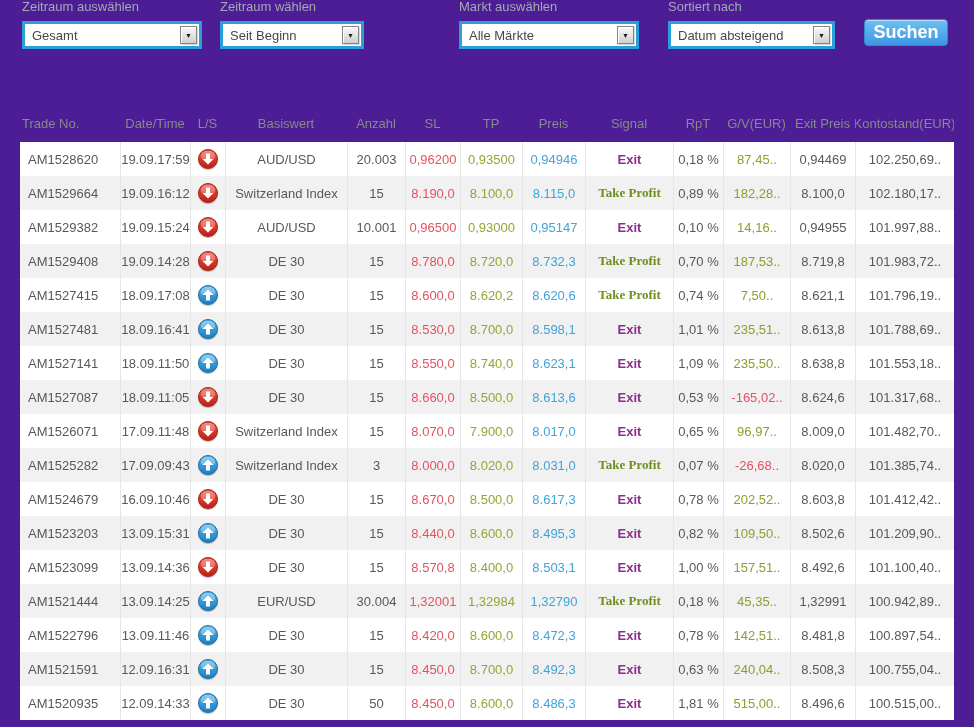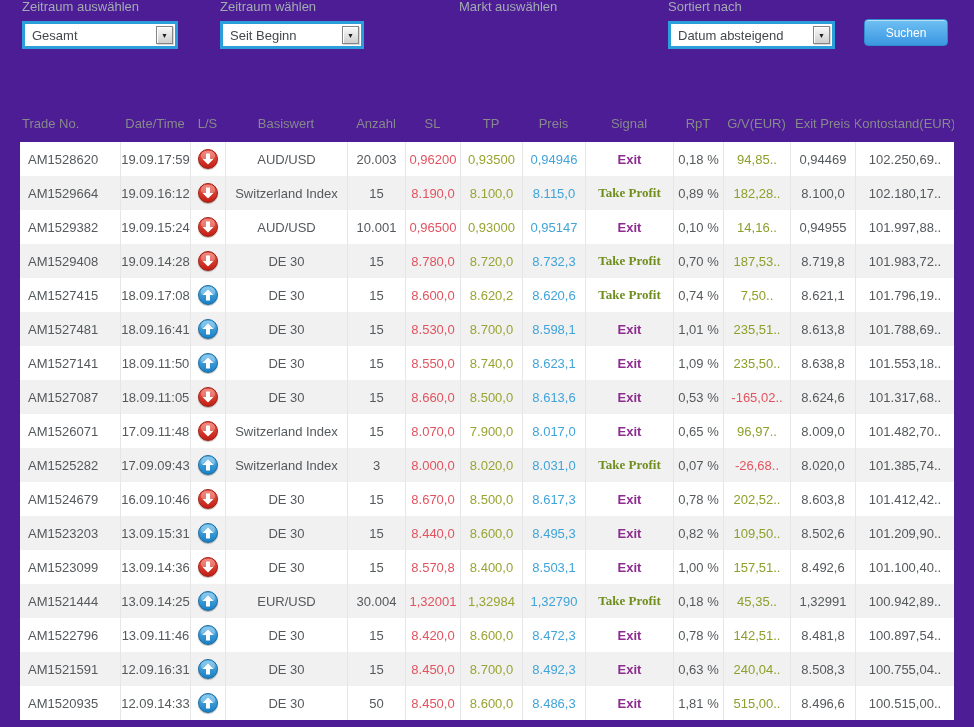--- a/index.html
+++ b/index.html
@@ -6,25 +6,25 @@
   html,body { background:#fff; }
   body { font-family:"Liberation Sans", sans-serif; }
   #app { position:relative; width:974px; height:727px; background:#4c1d95; overflow:hidden; }
 
   
   .filter-group { position:absolute; top:0; }
   .filter-label { font-size:13px; color:#a3abb2; height:16px; line-height:14px; margin-bottom:5px; white-space:nowrap; }
   .select-box { height:28px; border:3px solid #2b9fd9; background:#fff; display:flex; align-items:center; justify-content:space-between; padding:2px 2px 2px 0; cursor:pointer; }
   .select-text { font-size:13px; color:#44484c; padding-left:7px; white-space:nowrap; overflow:hidden; }
   .select-arrow { width:17px; height:18px; flex:0 0 17px; background:linear-gradient(#f9f9f9,#cfcfcf); border:1px solid #858585; box-shadow:inset 1px 1px 0 #fff, 1px 1px 0 rgba(0,0,0,.15); display:flex; align-items:center; justify-content:center; font-size:7px; color:#1c1c1c; }
-  #fg1 { left:22px; }  #fg1 .select-box { width:156px; }
+  #fg1 { left:22px; }  #fg1 .select-box { width:180px; }
   #fg2 { left:220px; } #fg2 .select-box { width:144px; }
   #fg3 { left:447px;margin-left:12px; } #fg3 .select-box { width:180px; }
   #fg4 { left:668px; } #fg4 .select-box { width:167px; }
-  .search-btn { position:absolute; left:864px; top:19px; width:84px; height:27px; border:1px solid #2f8ccc; border-radius:4px; background:linear-gradient(#6fc0f2,#3b97e2); color:#fff; font-family:"Liberation Sans", sans-serif; font-weight:normal; font-size:12px; box-shadow:inset 0 1px 0 rgba(255,255,255,.5); cursor:pointer; }
+  .search-btn { position:absolute; left:864px; top:19px; width:84px; height:27px; border:1px solid #2f8ccc; border-radius:4px; background:linear-gradient(#6fc0f2,#3b97e2); color:#fff; font-family:"Liberation Sans", sans-serif; font-weight:bold; font-size:18px; box-shadow:inset 0 1px 0 rgba(255,255,255,.5); cursor:pointer; }
 
   
   .trades { position:absolute; left:20px; top:105px; width:934px; }
   .trow { display:flex; align-items:stretch; }
   .cell { display:flex; align-items:center; justify-content:center; font-size:13px; color:#55595c; white-space:nowrap; overflow:hidden; }
   .thead .cell { height:37px; color:#87898b; }
   .tbody .trow { height:34px; background:#fff; }
   .tbody .trow:nth-child(even) { background:#f1f1f1; }
   .tbody .cell { border-left:1px solid #e6e6e6; }
   .tbody .cell:first-child { border-left:none; }
@@ -66,20 +66,24 @@
   </div>
   <div class="filter-group" id="fg2">
     <div class="filter-label">Zeitraum wählen</div>
     <div class="select-box">
       <span class="select-text">Seit Beginn</span>
       <span class="select-arrow">▼</span>
     </div>
   </div>
   <div class="filter-group" id="fg3">
     <div class="filter-label">Markt auswählen</div>
+    <div class="select-box">
+      <span class="select-text">Alle Märkte</span>
+      <span class="select-arrow">▼</span>
+    </div>
   </div>
   <div class="filter-group" id="fg4">
     <div class="filter-label">Sortiert nach</div>
     <div class="select-box">
       <span class="select-text">Datum absteigend</span>
       <span class="select-arrow">▼</span>
     </div>
   </div>
   <button class="search-btn">Suchen</button>
 
@@ -110,21 +114,21 @@
               </svg>
       </span>
     </div>
     <div class="cell c4">AUD/USD</div>
     <div class="cell c5">20.003</div>
     <div class="cell c6 col-sl">0,96200</div>
     <div class="cell c7 col-tp">0,93500</div>
     <div class="cell c8 col-preis">0,94946</div>
     <div class="cell c9 sig sig-exit">Exit</div>
     <div class="cell c10">0,18 %</div>
-    <div class="cell c11 gv pos">94,85..</div>
+    <div class="cell c11 gv pos">87,45..</div>
     <div class="cell c12">0,94469</div>
     <div class="cell c13">102.250,69..</div>
   </div>
         <div class="trow">
     <div class="cell c1">AM1529664</div>
     <div class="cell c2">19.09.16:12</div>
     <div class="cell c3">
       <span class="ls-icon down">
         <svg viewBox="0 0 12 12">
                 <polygon points="6,0.5 11.5,6 8,6 8,11.5 4,11.5 4,6 0.5,6"></polygon>

